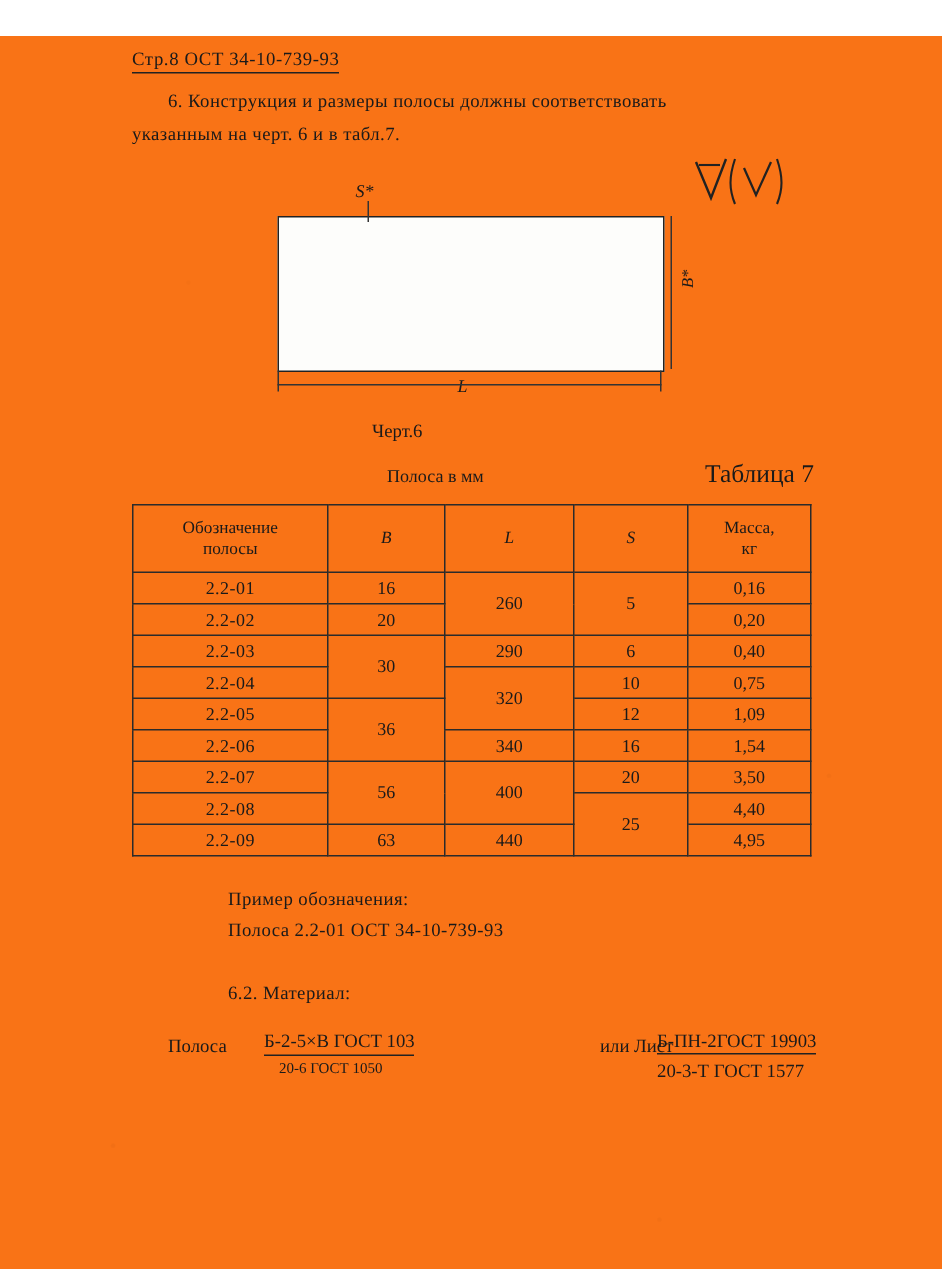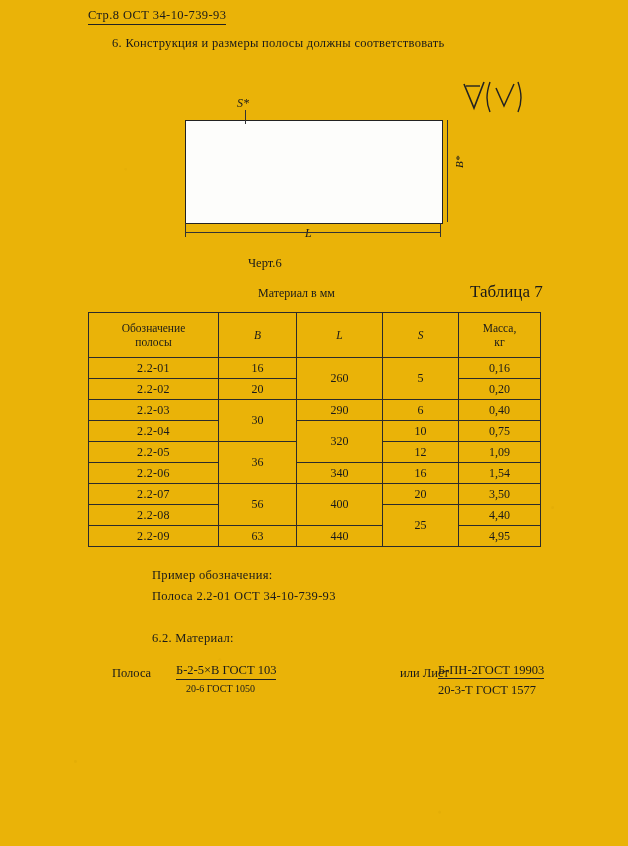--- a/index.html
+++ b/index.html
@@ -11,21 +11,22 @@
     width: 628px;
     height: 846px;
     position: relative;
     font-family: "Liberation Serif", serif;
     color: #1a1a1a;
     overflow: hidden;
   }
   .page {
     position: absolute;
     inset: 0;
-    background: #eab308;
+    background: #f97316;
+    margin-top: 24px;
   }
   
   .grain {
     position: absolute;
     inset: 0;
     pointer-events: none;
     background:
       radial-gradient(circle at 12% 90%, rgba(0,0,0,0.035) 0 1px, transparent 2px),
       radial-gradient(circle at 70% 96%, rgba(0,0,0,0.03) 0 1px, transparent 2px),
       radial-gradient(circle at 35% 78%, rgba(0,0,0,0.025) 0 1px, transparent 2px),
@@ -161,20 +162,21 @@
   .mat-b2 { position: absolute; left: 438px; top: 683px; font-size: 12.5px; }
 </style>
 </head>
 <body>
 
 <div class="page">
 
   <div class="hdr">Стр.8 ОСТ 34-10-739-93</div>
 
   <div class="para p1">6. Конструкция и размеры полосы должны соответствовать</div>
+  <div class="para p2">указанным на черт. 6 и в табл.7.</div>
 
   <div class="rough-mark">
     <svg width="72" height="38" viewBox="0 0 72 38">
       <path d="M4 6 L14 30 L24 4" stroke="#222" stroke-width="1.6" fill="none"></path>
       <path d="M6 8 L20 8" stroke="#222" stroke-width="1.4" fill="none"></path>
       <path d="M30 4 C26 16, 26 24, 30 34" stroke="#222" stroke-width="1.4" fill="none"></path>
       <path d="M36 10 L44 28 L54 6" stroke="#222" stroke-width="1.5" fill="none"></path>
       <path d="M58 4 C62 16, 62 24, 58 34" stroke="#222" stroke-width="1.4" fill="none"></path>
     </svg>
   </div>
@@ -188,21 +190,21 @@
     <div class="dim-label l-label ital">L</div>
     <div class="dim-label b-label ital">B*</div>
 
     <div class="ext-line" style="left:0px; top:112px; width:256px; height:1px; background:#333;"></div>
     <div class="ext-line" style="left:0px; top:103px; width:1px; height:14px;"></div>
     <div class="ext-line" style="left:255px; top:103px; width:1px; height:14px;"></div>
     <div class="ext-line" style="left:262px; top:0px; width:1px; height:102px;"></div>
   </div>
 
   <div class="fig-caption">Черт.6</div>
-  <div class="units-caption">Материал в мм</div>
+  <div class="units-caption">Полоса в мм</div>
   <div class="table-caption">Таблица 7</div>
 
   <table class="specs">
     <colgroup>
       <col class="col-1">
         <col class="col-2">
         <col class="col-3">
         <col class="col-4">
         <col class="col-5">
     </colgroup>

